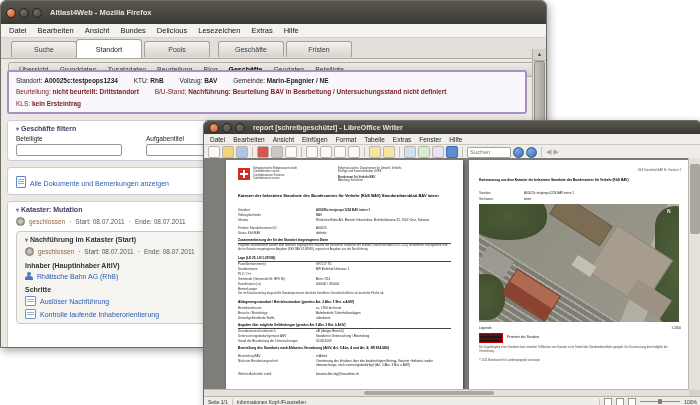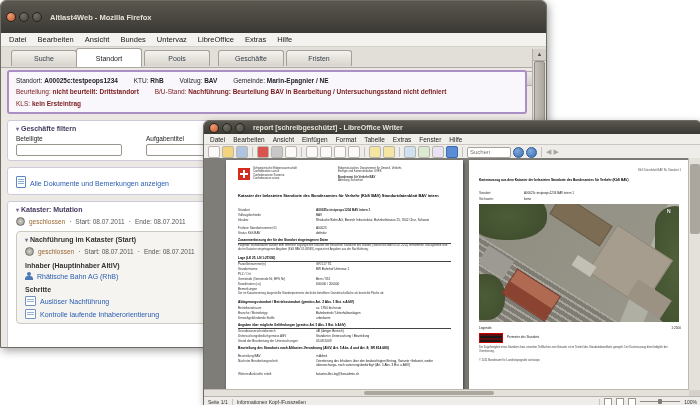--- a/index.html
+++ b/index.html
@@ -2,21 +2,21 @@
 <html><head>
 <meta charset="utf-8">
 <style>
   html,body{margin:0;padding:0;}
   .screen{position:relative;width:700px;height:405px;background:#fff;overflow:hidden;
           font-family:"Liberation Sans",sans-serif;color:#222;}
 
   
   .win{position:absolute;border:1px solid #6f6c66;border-radius:6px 6px 0 0;overflow:hidden;
        box-shadow:2px 3px 8px rgba(0,0,0,.35);}
-  .titlebar{height:32px;background:linear-gradient(#5a574f,#3b3934);display:flex;align-items:center;
+  .titlebar{height:23px;background:linear-gradient(#5a574f,#3b3934);display:flex;align-items:center;
             padding:0 5px;gap:3px;}
   .wbtn{width:8px;height:8px;border-radius:50%;border:1px solid #26241f;
         background:radial-gradient(circle at 35% 30%,#716d63,#45433c);flex:0 0 auto;}
   .wbtn.close{background:radial-gradient(circle at 35% 30%,#f29b76,#c05428);}
   .wtitle{color:#e6e2d8;font-size:7.5px;font-weight:bold;margin-left:5px;white-space:nowrap;}
 
   
   .ff{left:0;top:0;width:545px;height:346px;background:#ece9e4;z-index:1;}
   .ff .menubar{height:13px;background:#f4f2ee;border-bottom:1px solid #d6d2cb;display:flex;
                align-items:center;gap:11px;padding:0 8px;font-size:7.5px;color:#1a1a1a;}
@@ -154,22 +154,22 @@
       <span class="wbtn close"></span>
       <span class="wbtn"></span>
       <span class="wbtn"></span>
       <span class="wtitle">Altlast4Web - Mozilla Firefox</span>
     </div>
     <div class="menubar">
       <span>Datei</span>
       <span>Bearbeiten</span>
       <span>Ansicht</span>
       <span>Bundes</span>
-      <span>Untervaz</span>
-      <span>LibreOffice</span>
+      <span>Delicious</span>
+      <span>Lesezeichen</span>
       <span>Extras</span>
       <span>Hilfe</span>
     </div>
     <div class="tabstrip">
       <div class="tab" style="left:10px">Suche</div>
       <div class="tab active" style="left:75px">Standort</div>
       <div class="tab" style="left:143px">Pools</div>
       <div class="tab" style="left:217px">Geschäfte</div>
       <div class="tab" style="left:285px">Fristen</div>
     </div>

